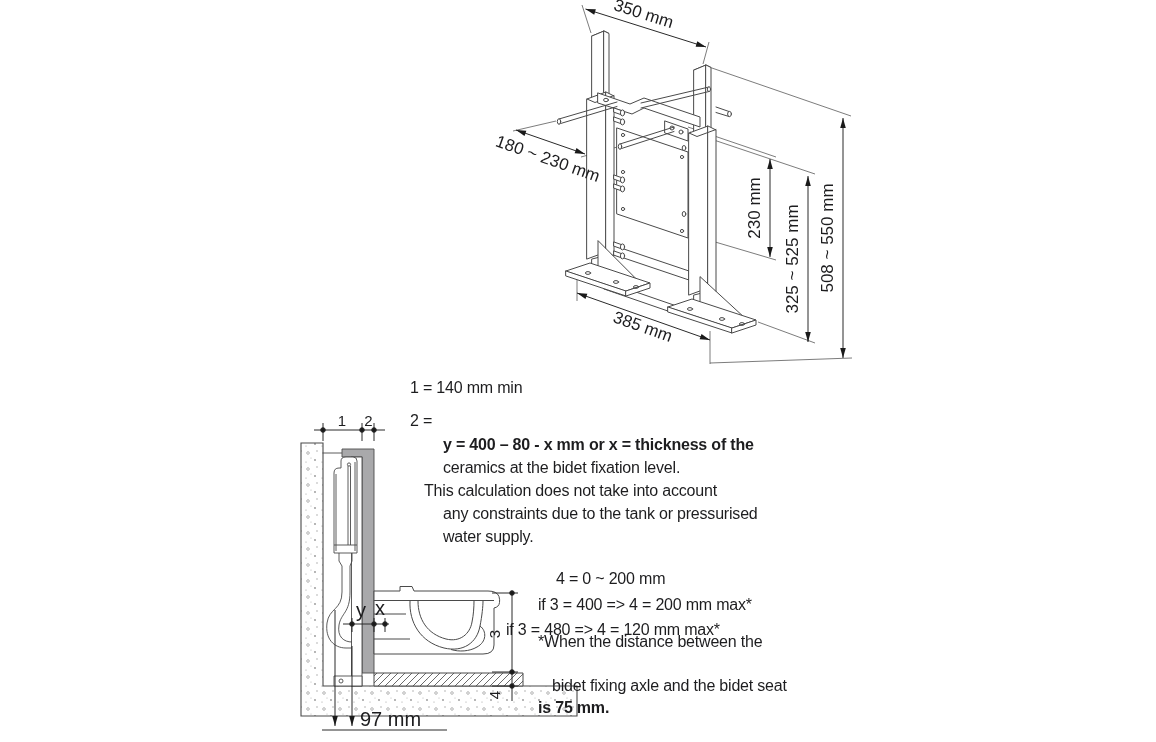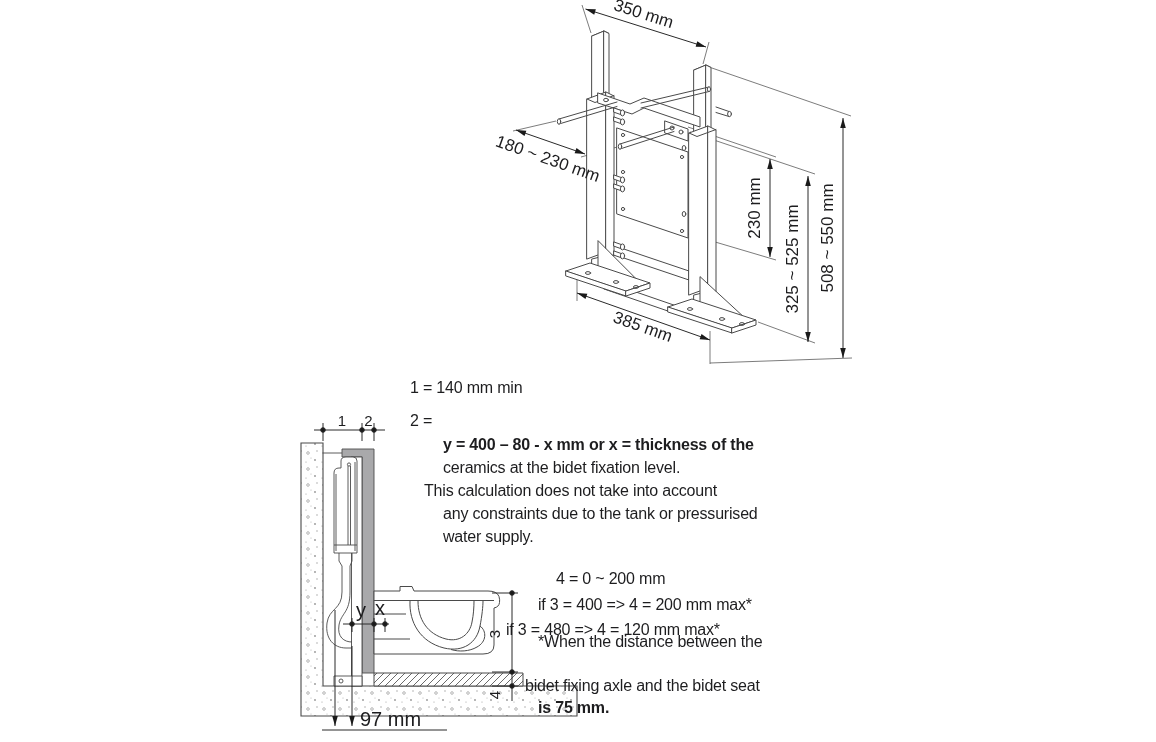--- a/index.html
+++ b/index.html
@@ -252,17 +252,17 @@
     <div class="note-line" style="left:424px;top:479px;">This calculation does not take into account</div>
     <div class="note-line" style="left:443px;top:502px;text-align:center;">any constraints due to the tank or pressurised</div>
     <div class="note-line" style="left:443px;top:525px;text-align:right;">water supply.</div>
   </div>
 
   <div>
     <div class="note-line" style="left:556px;top:555px;margin-top:12px;">4 = 0 ~ 200 mm</div>
     <div class="note-line" style="left:538px;top:593px;">if 3 = 400 =&gt; 4 = 200 mm max*</div>
     <div class="note-line" style="left:506px;top:618px;">if 3 = 480 =&gt; 4 = 120 mm max*</div>
     <div class="note-line" style="left:538px;top:630px;">*When the distance between the</div>
-    <div class="note-line" style="left:525px;top:674px;">bidet fixing axle and the bidet seat</div>
+    <div class="note-line" style="left:552px;top:674px;">bidet fixing axle and the bidet seat</div>
     <div class="note-line" style="left:538px;top:696px;font-weight:bold;">is 75 mm.</div>
   </div>
 
 </div>
 
 </body></html>

